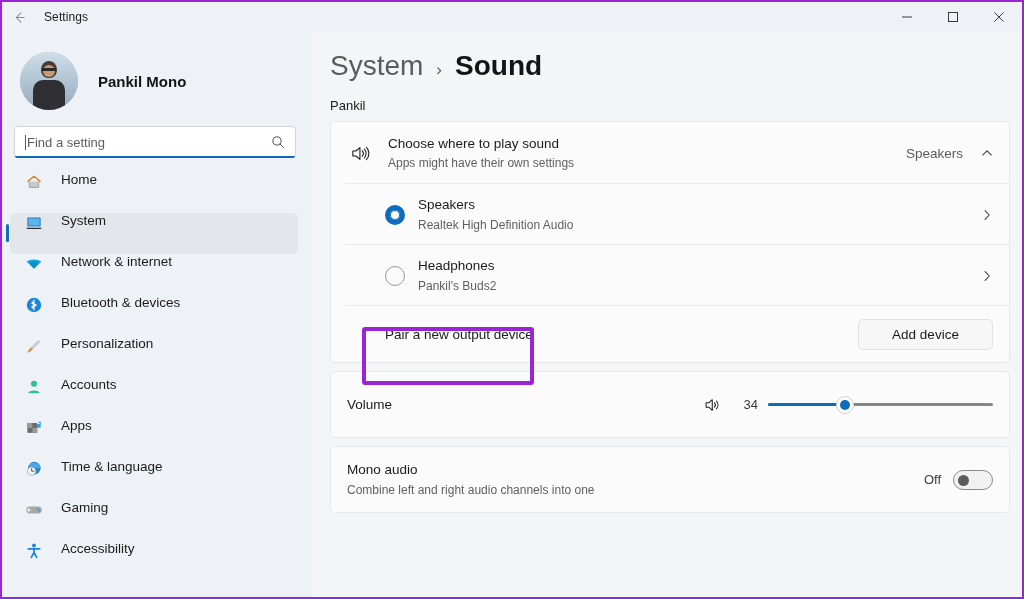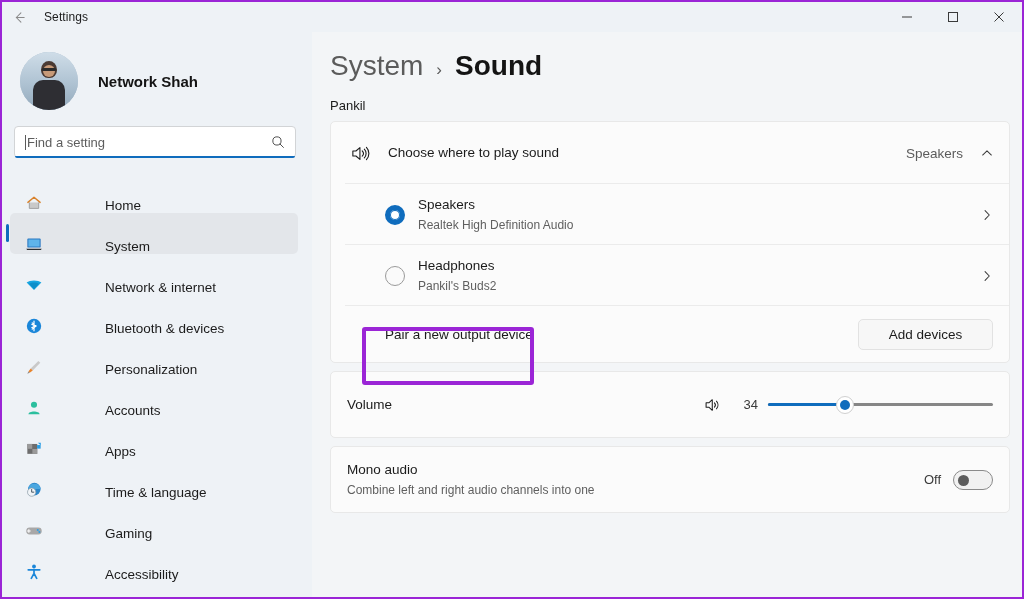--- a/index.html
+++ b/index.html
@@ -154,23 +154,22 @@
   .search-input::placeholder { color: #5d5d5d; opacity: 1; }
   .search-icon { flex: 0 0 16px; display: flex; align-items: center; }
 
   .navlist { margin-top: 14px; }
   .nav-item {
     position: relative;
     height: 41px;
     margin: 0 14px 0 8px;
     border-radius: 5px;
     display: flex;
-    align-items: flex-end;
+    align-items: flex-start;
     padding-left: 14px;
-    gap: 44px;
   }
   .nav-item.selected { background: #e3e6ea; }
   .nav-item.selected::before {
     content: "";
     position: absolute;
     left: -4px; top: 11px;
     width: 3px; height: 18px;
     background: #0f6cbd;
     border-radius: 2px;
   }
@@ -414,21 +413,21 @@
   <div class="sidebar">
 
     <div class="profile">
       <div class="avatar">
         <div class="av-sky"></div>
         <div class="av-body"></div>
         <div class="av-head"></div>
         <div class="av-face"></div>
         <div class="av-glasses"></div>
       </div>
-      <div class="profile-name">Network Shah</div>
+      <div class="profile-name">Pankil Mono</div>
     </div>
 
     <div class="searchbox">
       <div class="search-caret"></div>
       <input class="search-input" type="text" placeholder="Find a setting" style="">
       <span class="search-icon">
         <svg width="14" height="14" viewBox="0 0 16 16">
           <circle cx="6.8" cy="6.8" r="4.7" fill="none" stroke="#4a4a4a" stroke-width="1.1"></circle>
           <path d="M10.3 10.3 L14.2 14.2" stroke="#4a4a4a" stroke-width="1.1" stroke-linecap="round"></path>
         </svg>
@@ -567,20 +566,21 @@
         <span class="row-ico">
           <svg width="21" height="21" viewBox="0 0 22 22">
             <path d="M3 8.4 H6.2 L10.4 4.8 V17.2 L6.2 13.6 H3 Z" fill="none" stroke="#1b1b1b" stroke-width="1.15" stroke-linejoin="round"></path>
             <path d="M12.8 8.2 A4 4 0 0 1 12.8 13.8" fill="none" stroke="#1b1b1b" stroke-width="1.15" stroke-linecap="round"></path>
             <path d="M15 6.4 A6.6 6.6 0 0 1 15 15.6" fill="none" stroke="#1b1b1b" stroke-width="1.15" stroke-linecap="round"></path>
             <path d="M17.2 4.6 A9.2 9.2 0 0 1 17.2 17.4" fill="none" stroke="#1b1b1b" stroke-width="1.15" stroke-linecap="round"></path>
           </svg>
         </span>
         <span class="row-texts">
           <span class="row-title">Choose where to play sound</span>
+          <span class="row-sub">Apps might have their own settings</span>
         </span>
         <span class="row-value">Speakers</span>
         <span class="chev">
           <svg width="14" height="14" viewBox="0 0 16 16">
               <path d="M3 10.3 L8 5.6 L13 10.3" fill="none" stroke="#3a3a3a" stroke-width="1.2" stroke-linecap="round" stroke-linejoin="round"></path>
             </svg>
         </span>
       </div>
 
 
@@ -605,21 +605,21 @@
         </span>
         <span class="chev">
           <svg width="14" height="14" viewBox="0 0 16 16">
               <path d="M5.8 3 L10.6 8 L5.8 13" fill="none" stroke="#3a3a3a" stroke-width="1.2" stroke-linecap="round" stroke-linejoin="round"></path>
             </svg>
         </span>
       </div>
 
       <div class="row pair-row">
         <span class="pair-label">Pair a new output device</span>
-        <button class="add-btn">Add devices</button>
+        <button class="add-btn">Add device</button>
       </div>
 
     </div>
 
     <div class="card">
       <div class="row vol-row">
         <span class="vol-label">Volume</span>
         <span class="vol-ico">
           <svg width="20" height="20" viewBox="0 0 22 22">
             <path d="M3.4 8.6 H6.4 L10.2 5.2 V16.8 L6.4 13.4 H3.4 Z" fill="none" stroke="#1b1b1b" stroke-width="1.15" stroke-linejoin="round"></path>

